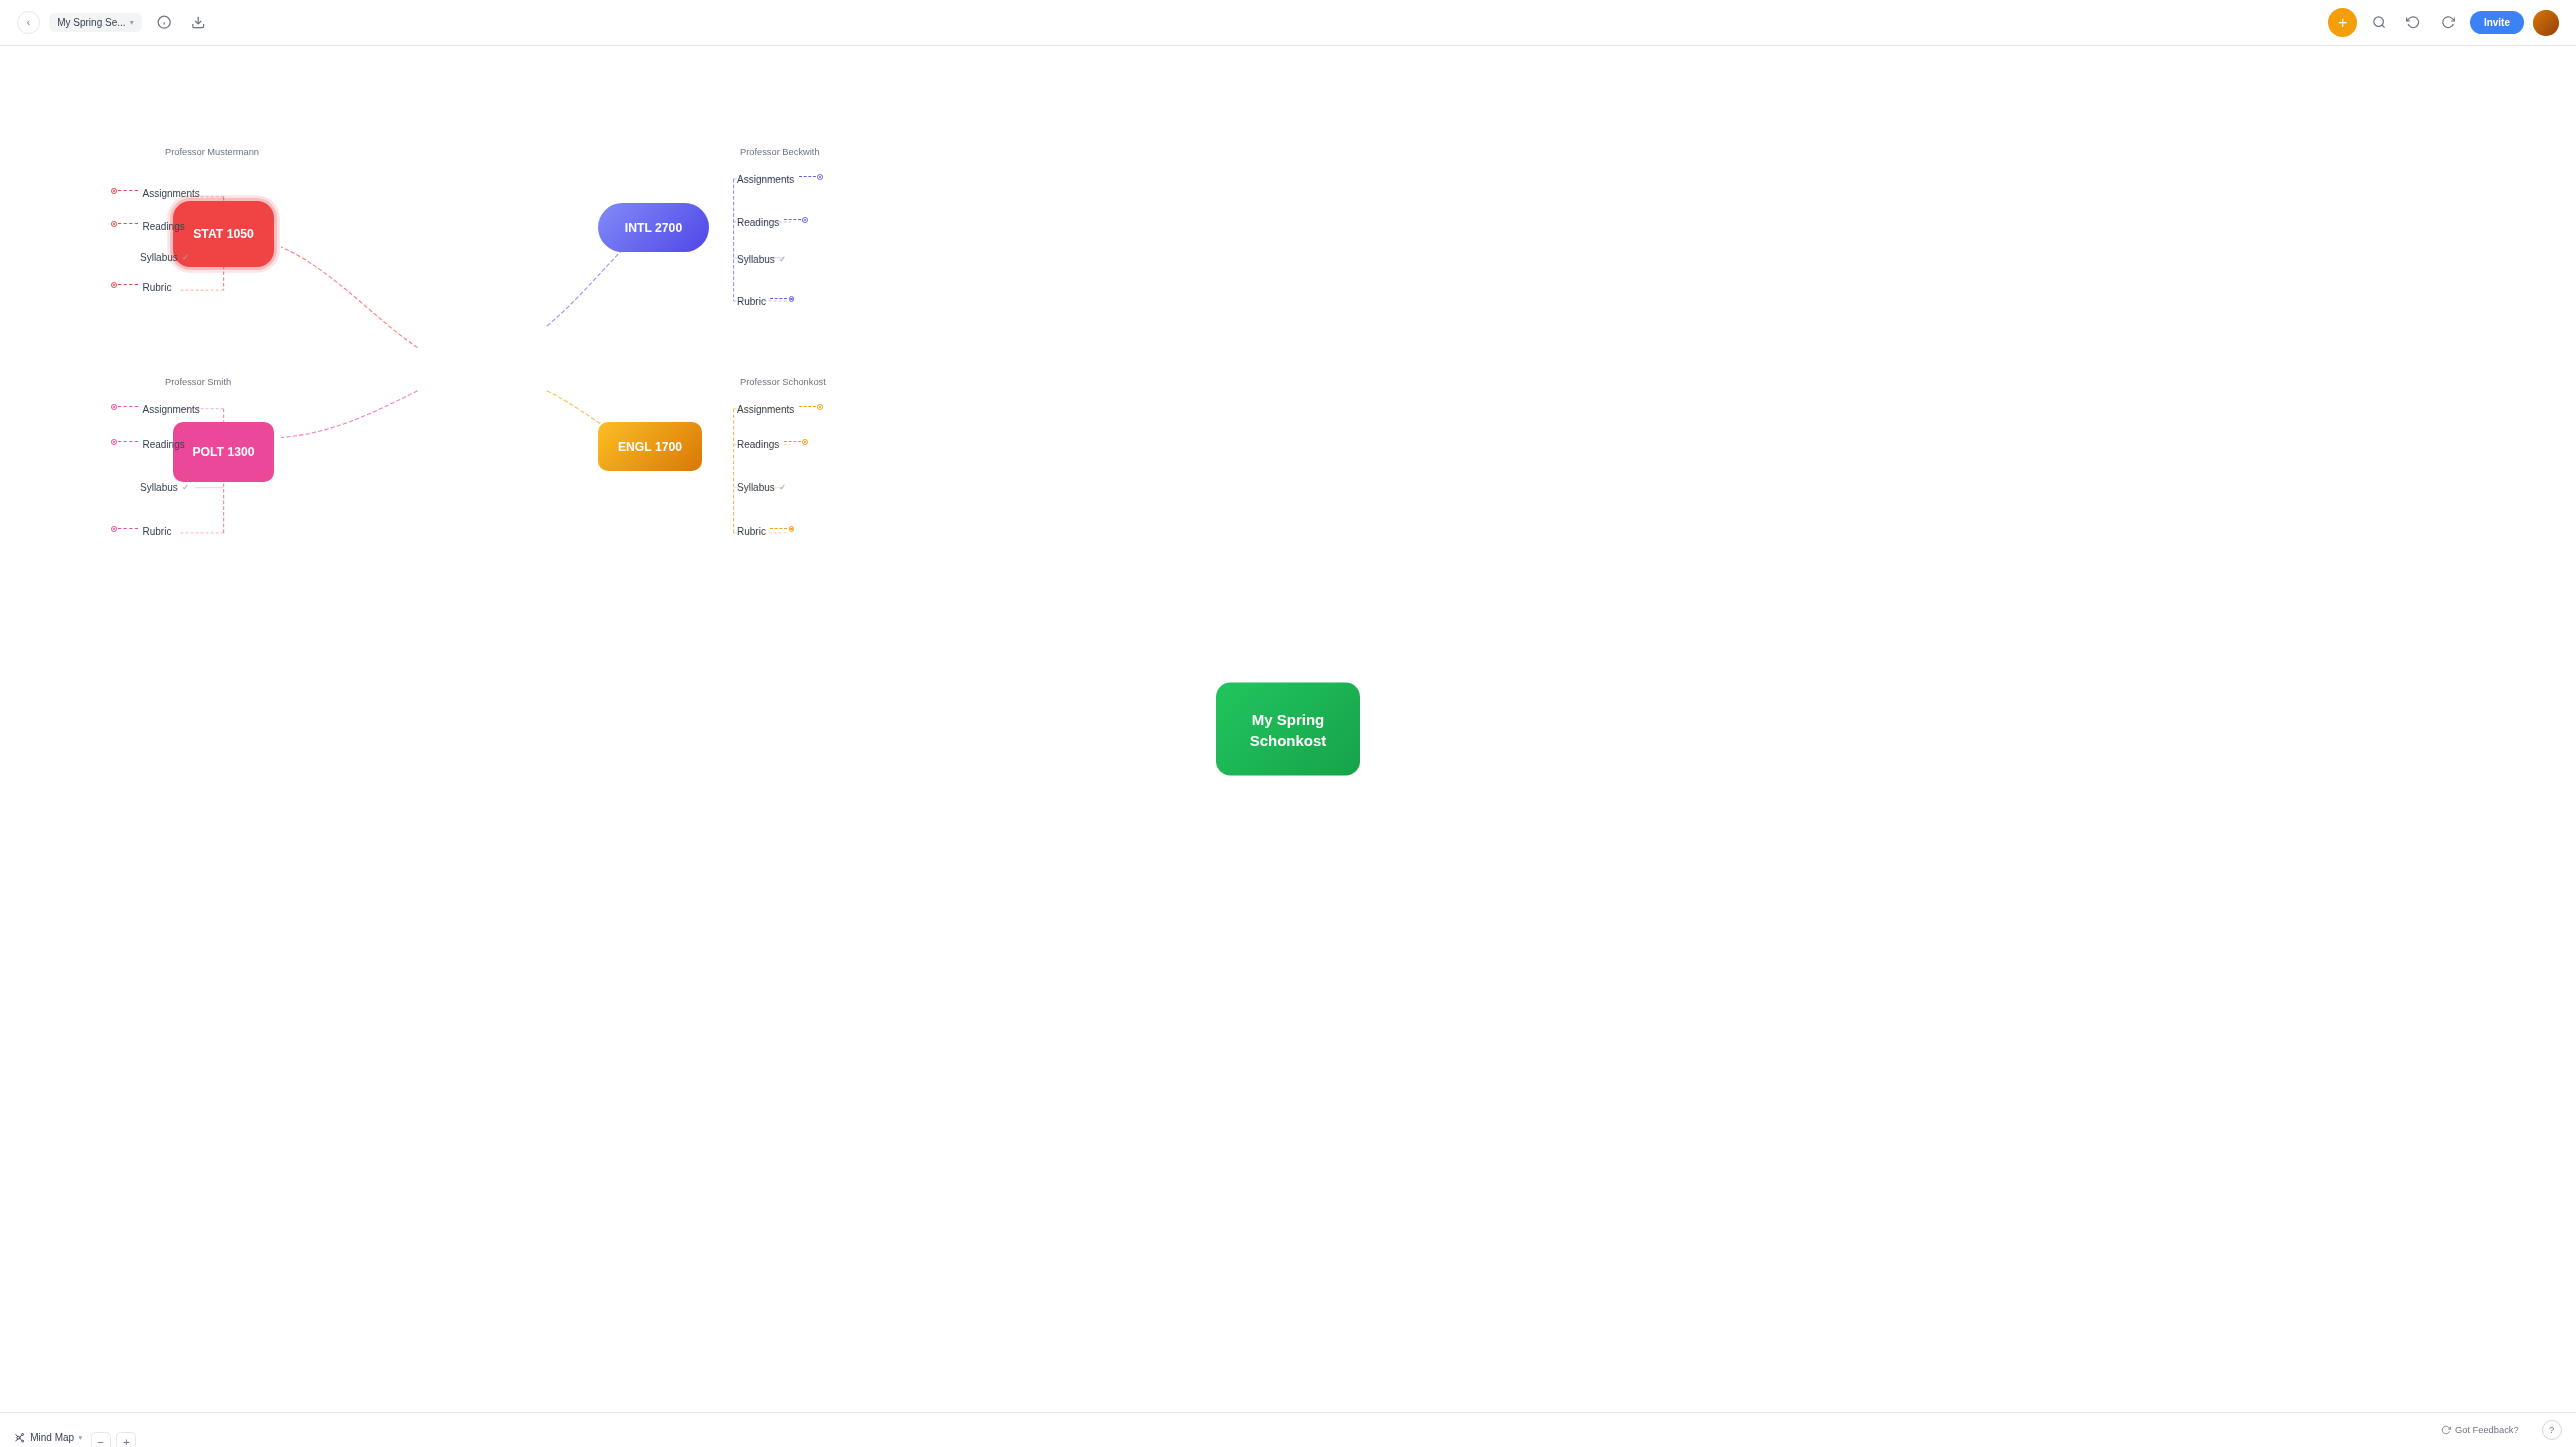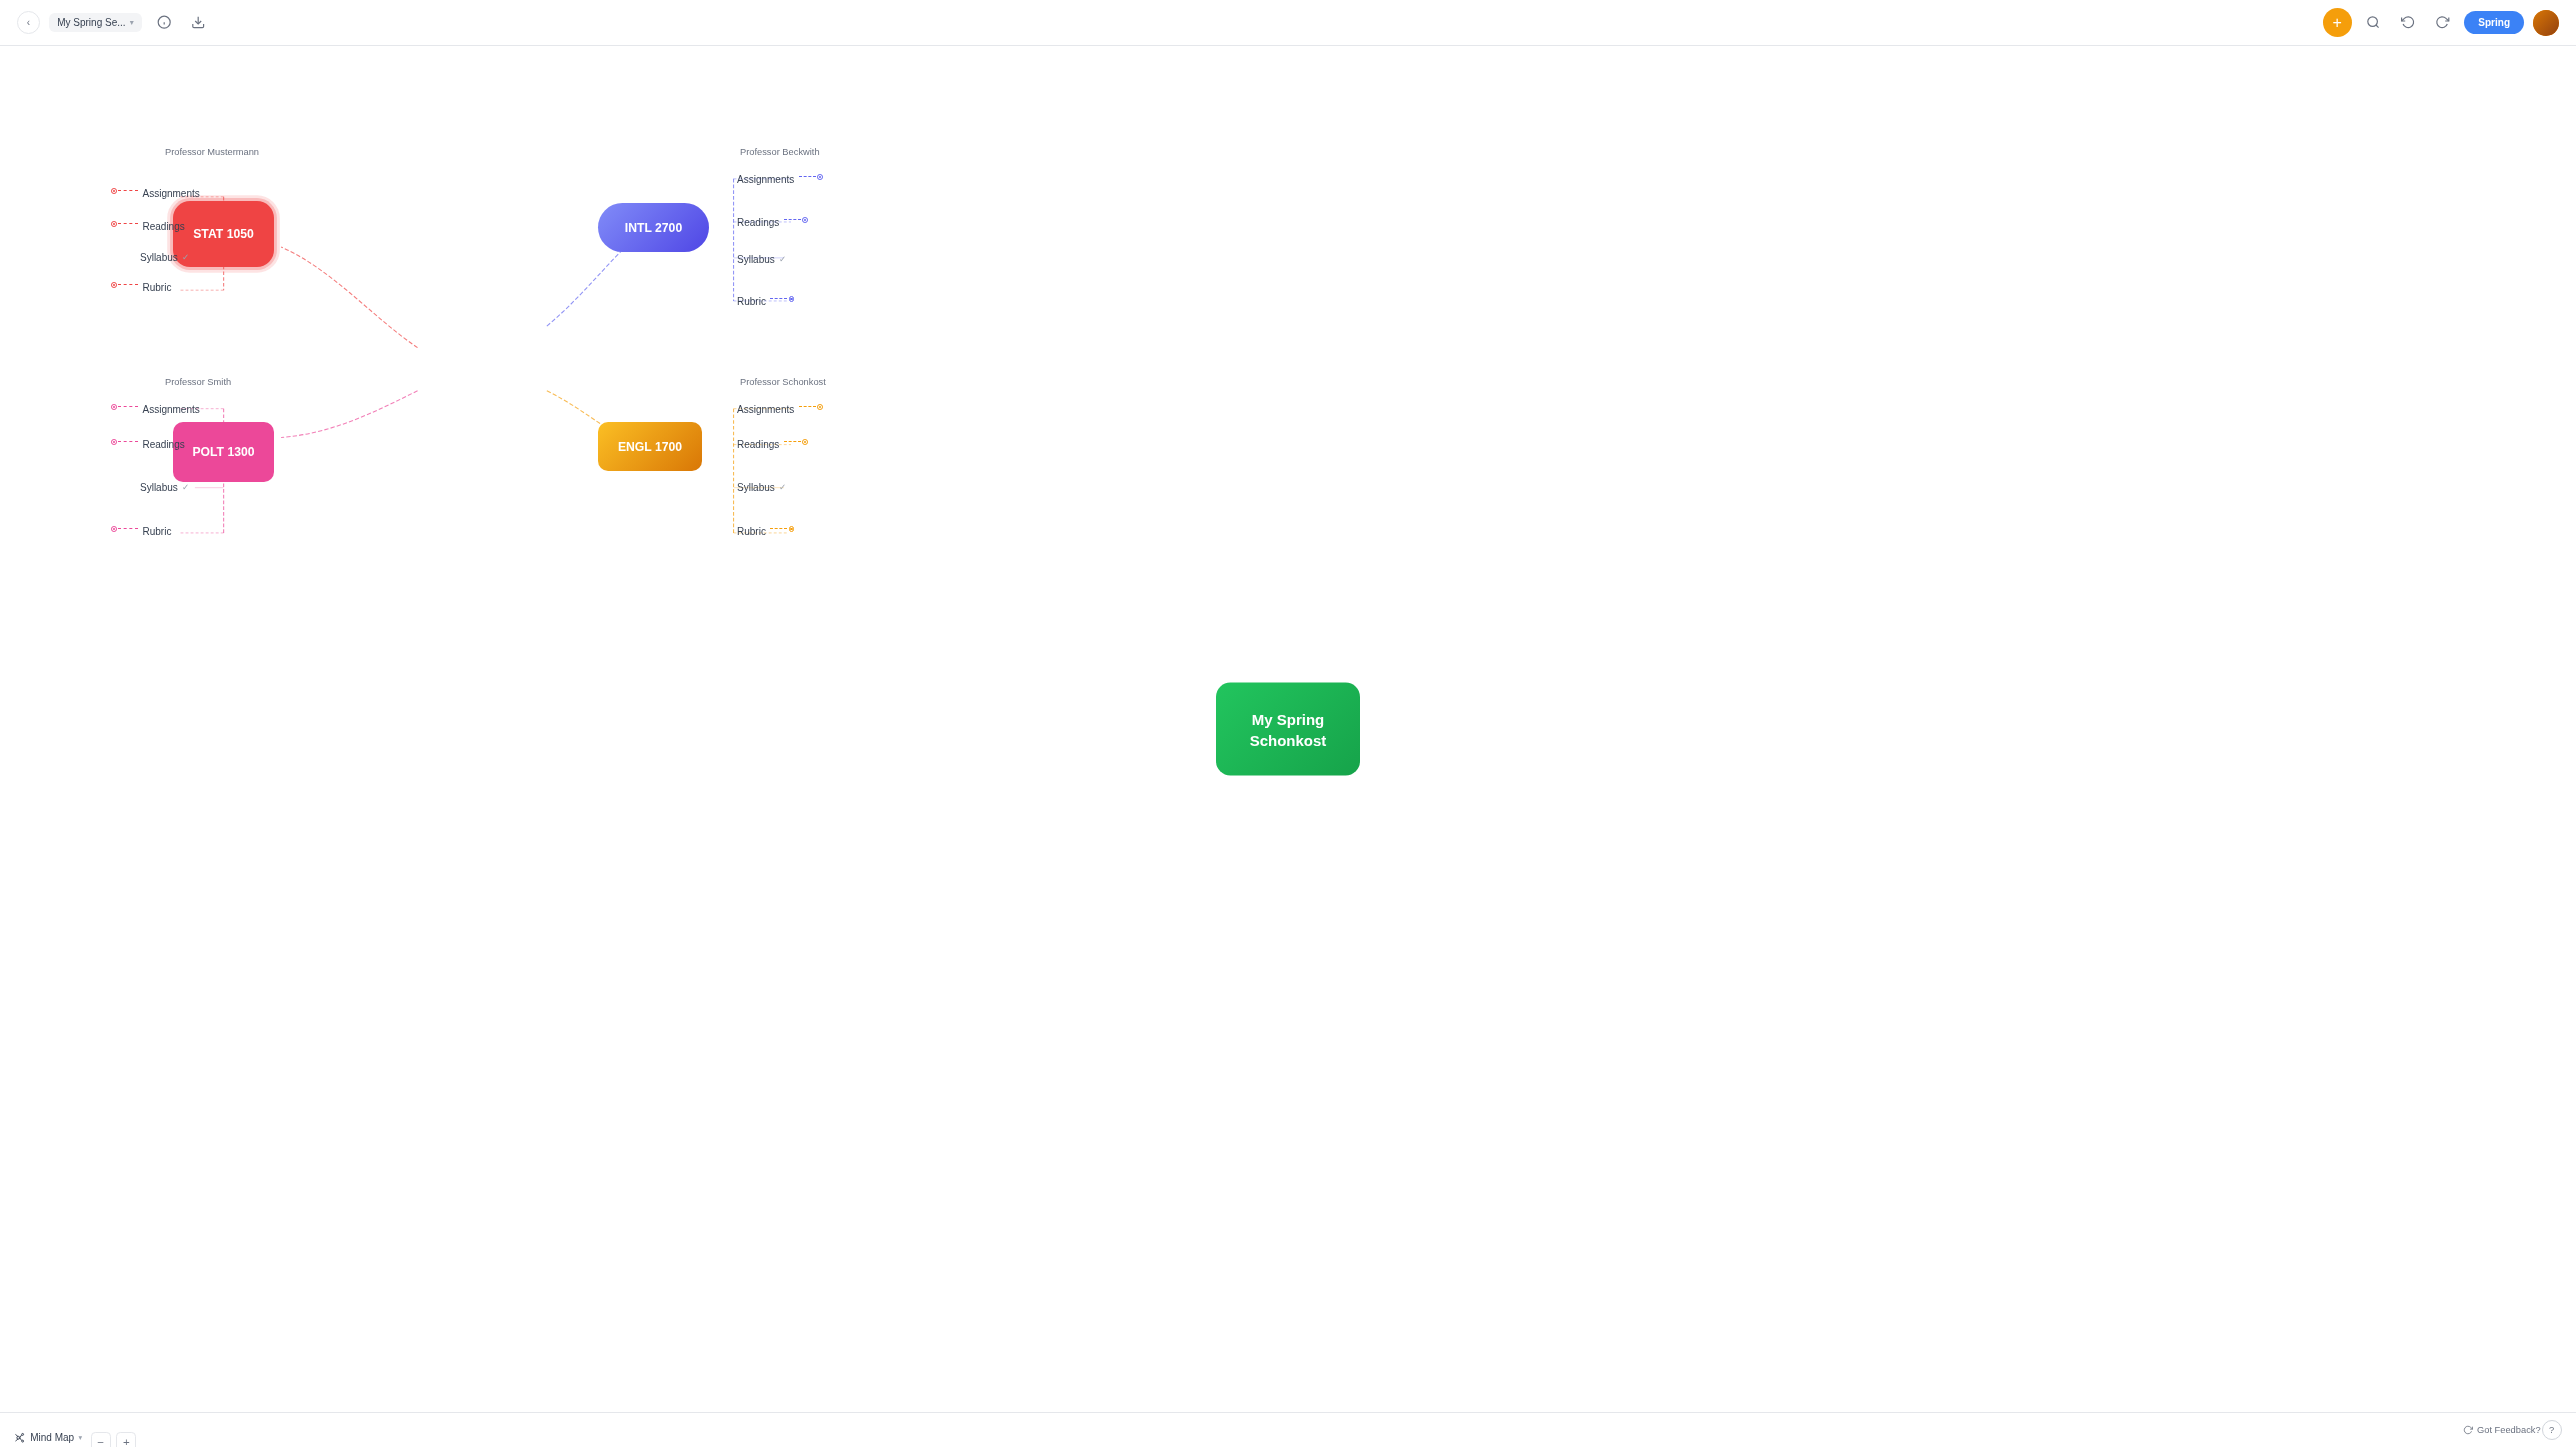--- a/index.html
+++ b/index.html
@@ -213,21 +213,21 @@
       width: 20px; height: 20px;
       border-radius: 4.3px;
       border: 0.7px solid #e5e7eb;
       background: #fff;
       cursor: pointer;
       font-size: 11.5px;
       display: flex; align-items: center; justify-content: center;
       color: #6b7280;
     }
     .bottombar-right {
-      display: flex; align-items: center; gap: 1px;
+      display: flex; align-items: center; gap: 23px;
     }
     .feedback-btn {
       display: flex; align-items: center; gap: 4.3px;
       background: transparent;
       border: none;
       font-size: 9.3px;
       color: #6b7280;
       cursor: pointer;
     }
     .help-btn {
@@ -281,21 +281,21 @@
         <polyline points="1 4 1 10 7 10"></polyline>
         <path d="M3.51 15a9 9 0 102.13-9.36L1 10"></path>
       </svg>
     </button>
     <button class="icon-btn">
       <svg width="14.4" height="14.4" viewBox="0 0 24 24" fill="none" stroke="#6b7280" stroke-width="2">
         <polyline points="23 4 23 10 17 10"></polyline>
         <path d="M20.49 15a9 9 0 11-2.13-9.36L23 10"></path>
       </svg>
     </button>
-    <button class="invite-btn">Spring</button>
+    <button class="invite-btn">Invite</button>
     <div class="avatar">
       <div class="avatar-inner"></div>
     </div>
   </div>
 </div>
 
 <div class="canvas">
 
   <svg class="mindmap-svg" xmlns="http://www.w3.org/2000/svg" viewBox="0 0 3584 1902" width="2576" height="1367">
 

